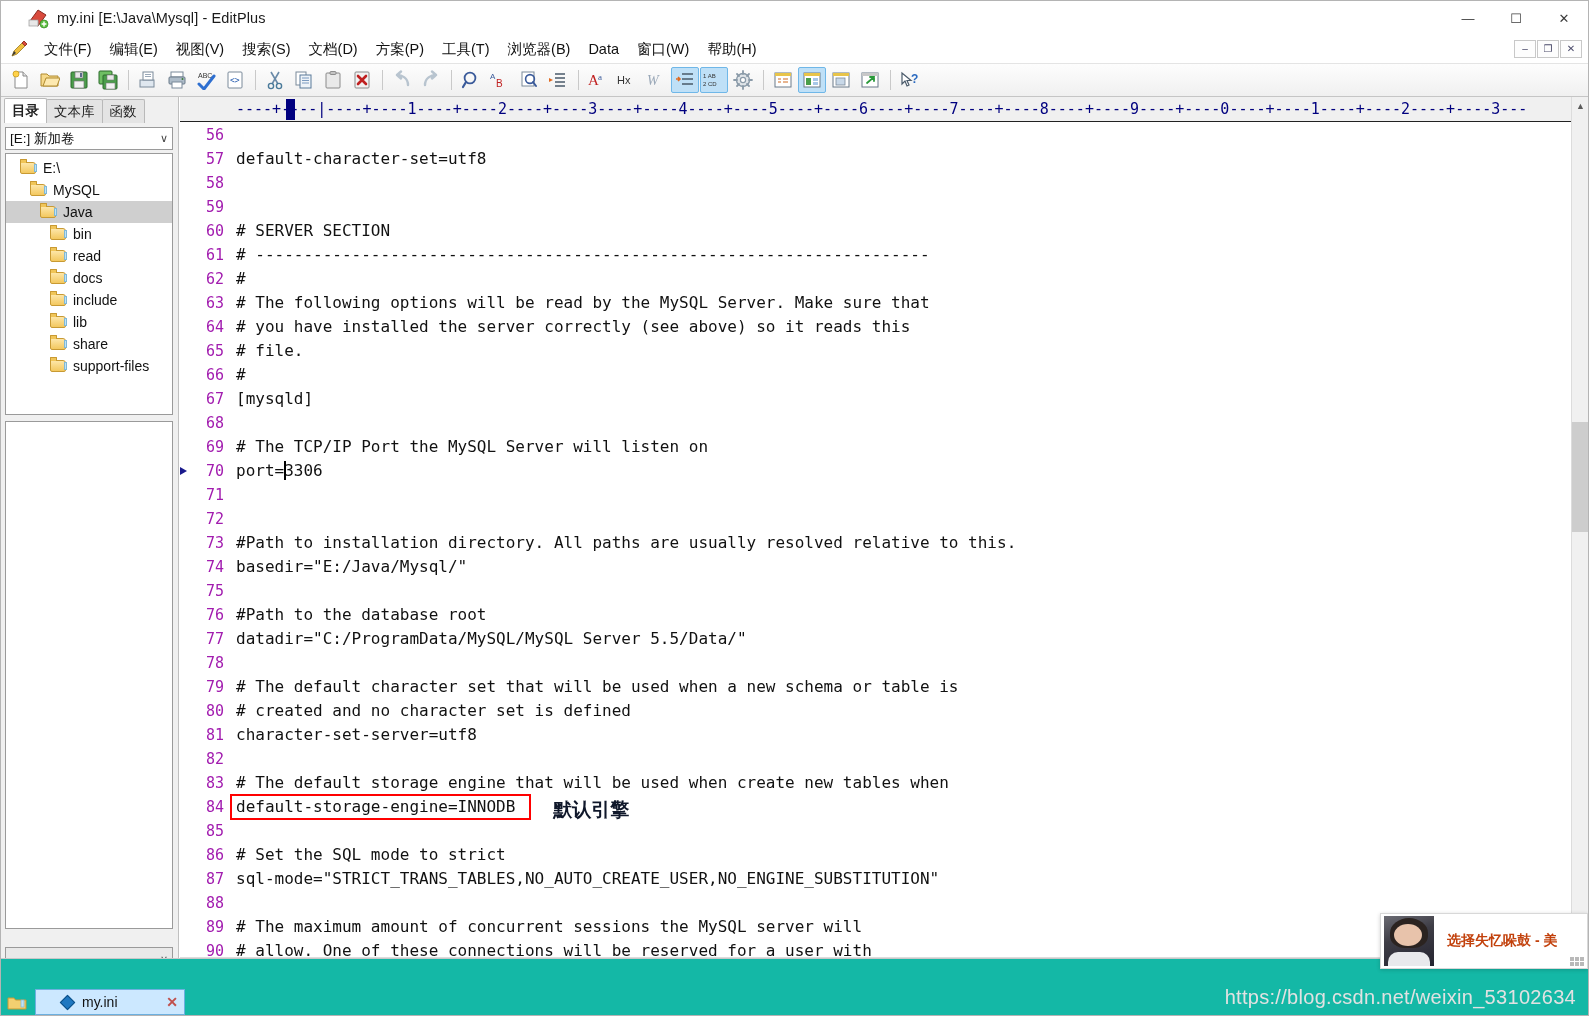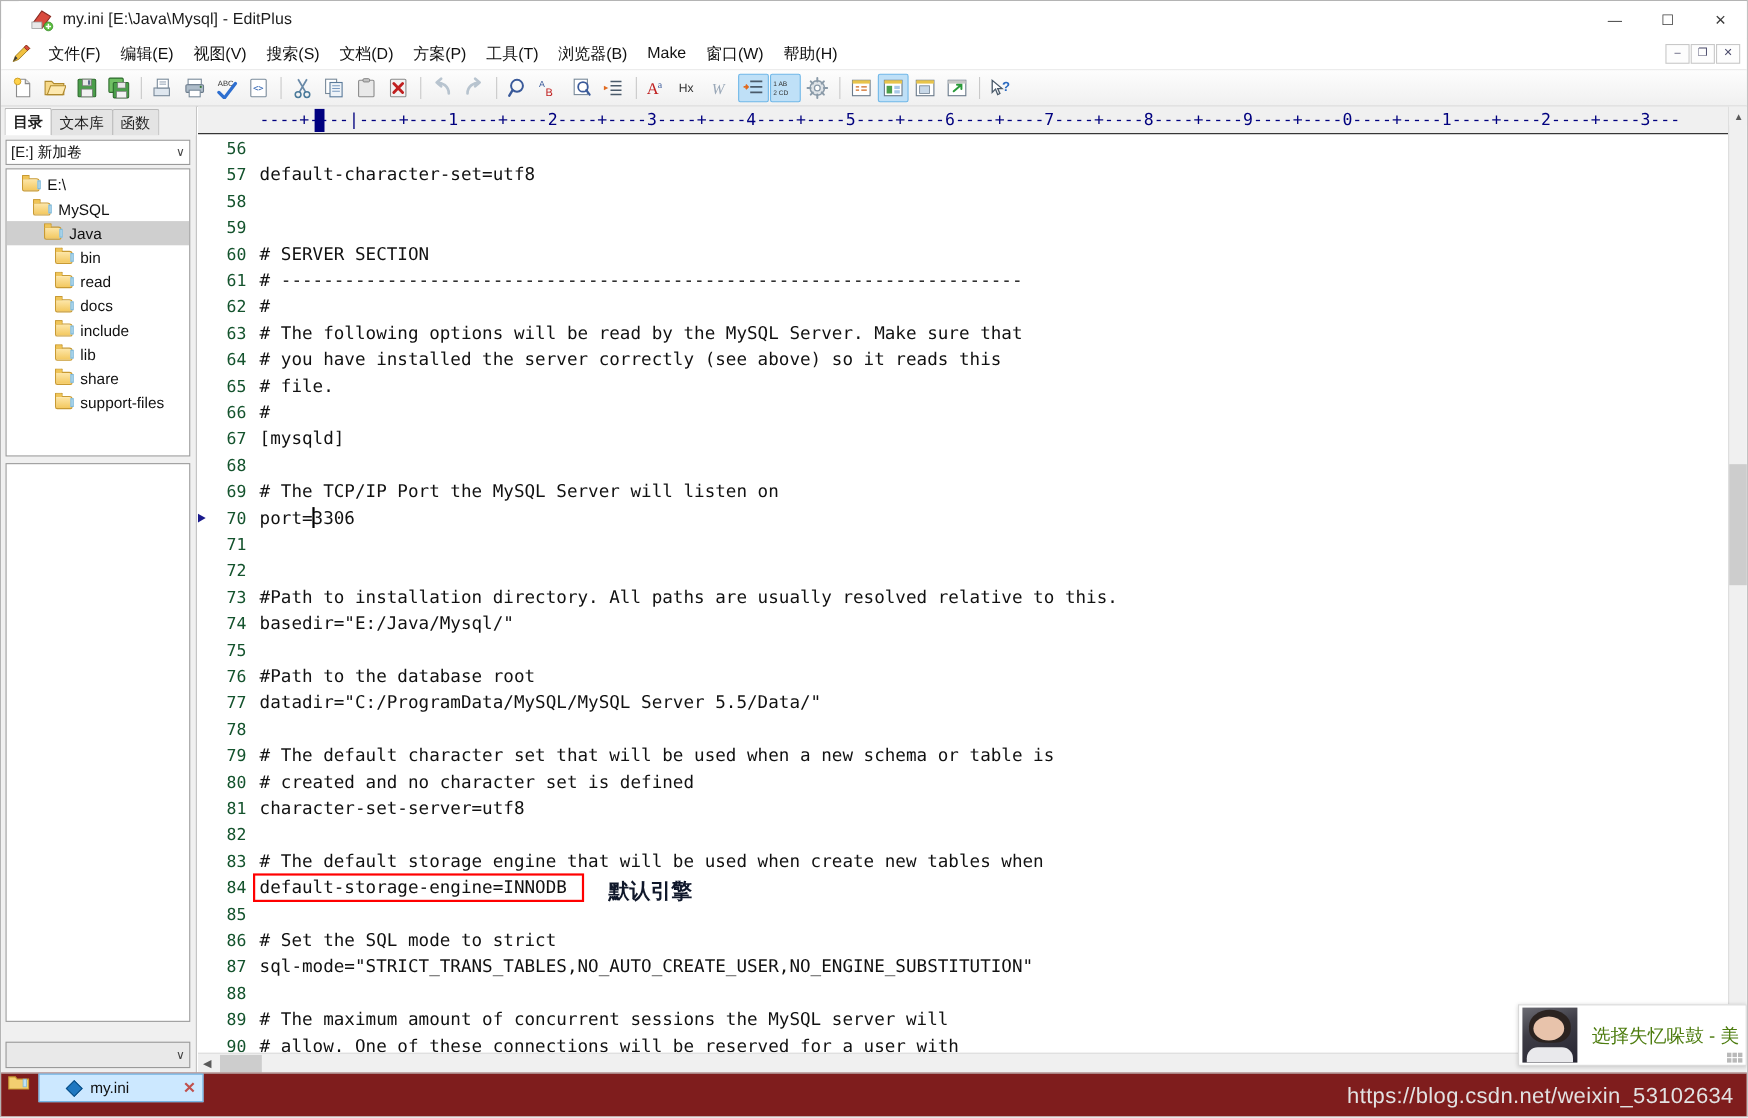--- a/index.html
+++ b/index.html
@@ -178,21 +178,21 @@
   .codearea {
     position: relative;
     font-family: "DejaVu Sans Mono", monospace;
     font-size: 16px;
     line-height: 24px;
     white-space: pre;
   }
   .crow { position: relative; height: 24px; }
   .gutter {
     position: absolute; left: 0; width: 44px; text-align: right;
-    color: #14532d; font-size: 15px;
+    color: #a21caf; font-size: 15px;
   }
   .ctext { position: absolute; left: 56px; color: #111111; }
   .bookmark {
     position: absolute; left: 0px; top: 8px;
     width: 0; height: 0;
     border-left: 7px solid #1a1a8c;
     border-top: 4px solid transparent;
     border-bottom: 4px solid transparent;
   }
   .caret-bar {
@@ -237,23 +237,23 @@
     position: absolute; left: 20px; top: 1px;
     width: 38px; height: 16px; background: #cdcdcd;
   }
   .corner-box {
     position: absolute; right: 0; bottom: 0; width: 17px; height: 18px;
     background: #f0f0f0;
   }
 
   
   .tabbar {
-    position: absolute; left: 0; right: 0; bottom: 0; height: 40px;
-    background: #7f1d1d; border-top: 1px solid #c8c8c8;
-    display: flex; align-items: flex-start; padding-left: 6px;
+    position: absolute; left: 0; right: 0; bottom: 0; height: 57px;
+    background: #14b8a6; border-top: 1px solid #c8c8c8;
+    display: flex; align-items: flex-end; padding-left: 6px;
   }
   .tabbar-icon { width: 22px; margin-right: 6px; }
   .doc-tab {
     display: flex; align-items: center; gap: 6px;
     height: 26px; padding: 0 6px 0 26px;
     background: #cce8ff; border: 1px solid #6cb0e0;
     font-size: 14px; color: #111; position: relative;
     min-width: 150px;
   }
   .doc-tab .dot {
@@ -289,22 +289,22 @@
     position: absolute; left: 10px; top: 8px;
     width: 28px; height: 22px; border-radius: 50%;
     background: #e8c3ab;
   }
   .fw-thumb .body {
     position: absolute; left: 4px; bottom: 0;
     width: 42px; height: 14px; border-radius: 10px 10px 0 0;
     background: #e9e9ec;
   }
   .fw-title {
-    font-size: 17px; color: #4d7c0f; white-space: nowrap;
-    padding-left: 10px; overflow: hidden;
+    font-size: 14px; color: #c2410c; white-space: nowrap;
+    padding-left: 10px; overflow: hidden; font-weight: bold;
   }
   .fw-dots {
     position: absolute; right: 3px; bottom: 2px;
     display: grid; grid-template-columns: repeat(3, 4px);
     grid-gap: 1px;
   }
   .fw-dots i { width: 4px; height: 4px; background: #b9b9b9; display: block; }
 
   .watermark {
     position: absolute; right: 12px; bottom: 6px;
@@ -345,21 +345,21 @@
       </svg>
     </div>
     <div class="menu-item">文件(F)</div>
     <div class="menu-item">编辑(E)</div>
     <div class="menu-item">视图(V)</div>
     <div class="menu-item">搜索(S)</div>
     <div class="menu-item">文档(D)</div>
     <div class="menu-item">方案(P)</div>
     <div class="menu-item">工具(T)</div>
     <div class="menu-item">浏览器(B)</div>
-    <div class="menu-item">Make</div>
+    <div class="menu-item">Data</div>
     <div class="menu-item">窗口(W)</div>
     <div class="menu-item">帮助(H)</div>
     <div class="mdi-controls">
       <div class="mdi-btn">–</div>
       <div class="mdi-btn">❐</div>
       <div class="mdi-btn">✕</div>
     </div>
   </div>
 
   <div class="toolbar" id="toolbar">

